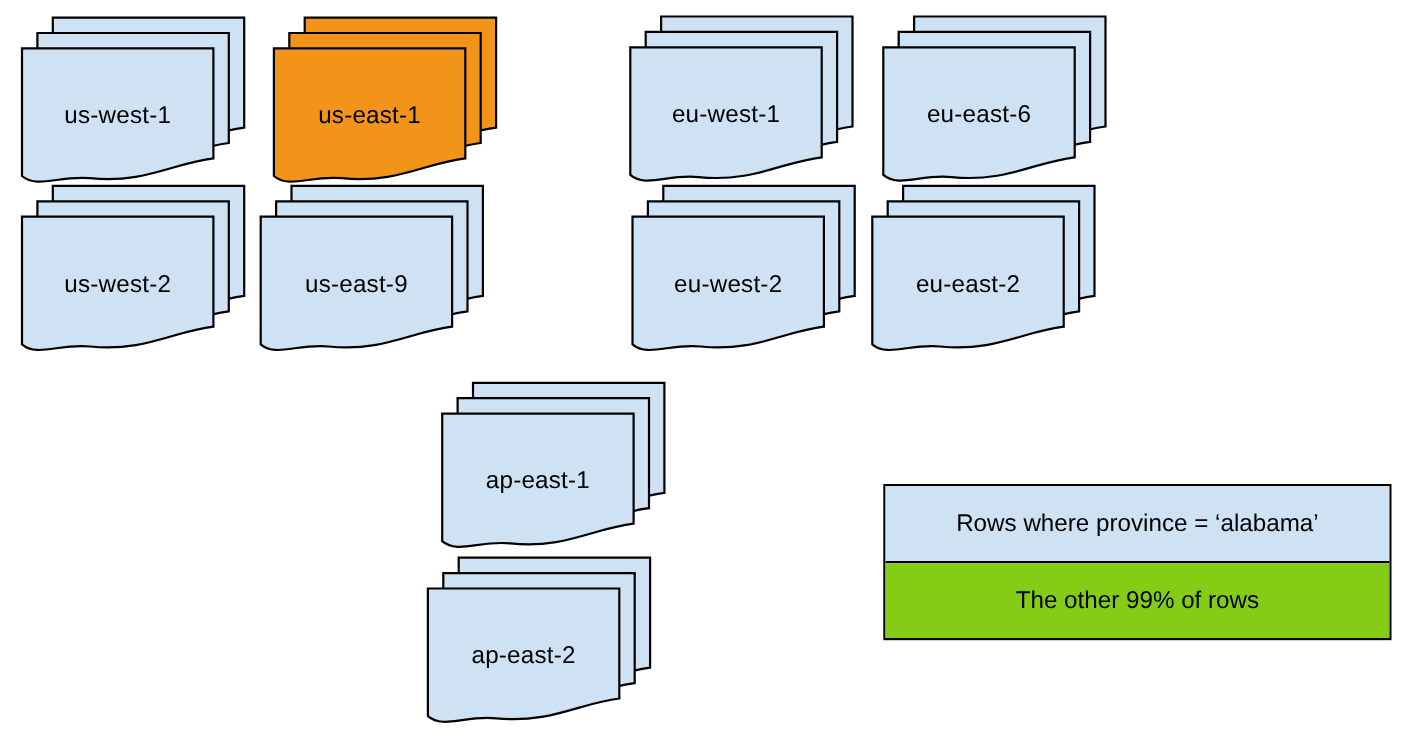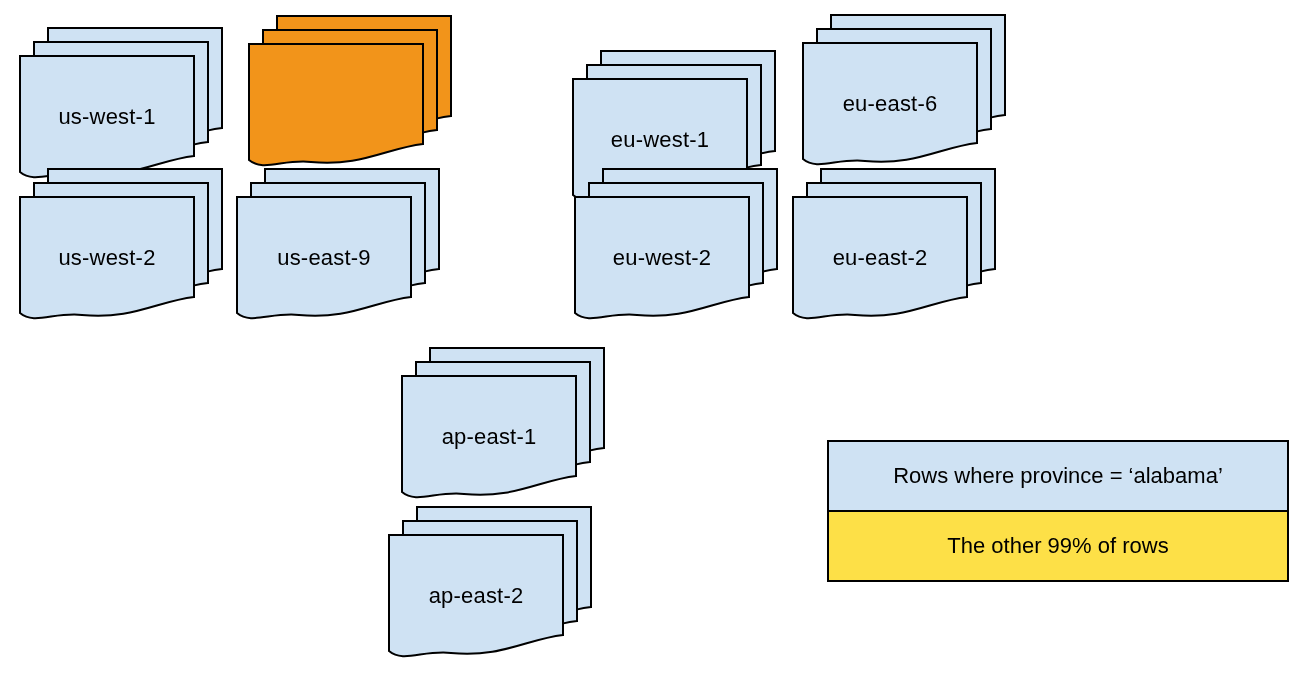--- a/index.html
+++ b/index.html
@@ -42,21 +42,20 @@
     font-size: 22px;
     color: #000000;
     letter-spacing: 0.2px;
   }
   .legend {
     position: absolute;
     border: 2px solid #000000;
     display: flex;
     flex-direction: column;
     box-sizing: border-box;
-    margin-left: 24px;
   }
   .legend-item {
     flex: 1;
     display: flex;
     align-items: center;
     justify-content: center;
     font-size: 22px;
     color: #000000;
   }
   .legend-item.first {
@@ -65,41 +64,42 @@
 </style>
 </head>
 <body>
 
 <div id="canvas">
 
   <div class="legend" id="legend" style="left: 803px; top: 440px; width: 462px; height: 142px;">
     <div class="legend-item first" style="background: rgb(207, 226, 243);">
       <span>Rows where province = ‘alabama’</span>
     </div>
-    <div class="legend-item" style="background: #fde047;">
+    <div class="legend-item" style="background: #84cc16;">
       <span>The other 99% of rows</span>
     </div>
   </div>
 
-<div class="stack" style="left: 19px; top: 15px; margin-top: 12px;">
+<div class="stack" style="left: 19px; top: 15px;">
     <svg width="206" height="158" viewBox="0 0 206 158">
       <path class="doc-shape back2" transform="translate(29,1)" d="M0 0 H174 V100 C138 104 112 123 62 118 C34 115 14 128 0 116 Z" fill="#cfe2f3"></path>
       <path class="doc-shape back1" transform="translate(15,15)" d="M0 0 H174 V100 C138 104 112 123 62 118 C34 115 14 128 0 116 Z" fill="#cfe2f3"></path>
       <path class="doc-shape front" transform="translate(1,29)" d="M0 0 H174 V100 C138 104 112 123 62 118 C34 115 14 128 0 116 Z" fill="#cfe2f3"></path>
     </svg>
     <div class="stack-label">us-west-1</div>
   </div>
     <div class="stack" style="left: 248px; top: 15px;">
     <svg width="206" height="158" viewBox="0 0 206 158">
       <path class="doc-shape back2" transform="translate(29,1)" d="M0 0 H174 V100 C138 104 112 123 62 118 C34 115 14 128 0 116 Z" fill="#f2941a"></path>
       <path class="doc-shape back1" transform="translate(15,15)" d="M0 0 H174 V100 C138 104 112 123 62 118 C34 115 14 128 0 116 Z" fill="#f2941a"></path>
       <path class="doc-shape front" transform="translate(1,29)" d="M0 0 H174 V100 C138 104 112 123 62 118 C34 115 14 128 0 116 Z" fill="#f2941a"></path>
     </svg>
+    <div class="stack-label">us-east-1</div>
   </div>
-    <div class="stack" style="left: 572px; top: 14px; margin-top: 36px;">
+    <div class="stack" style="left: 572px; top: 14px;">
     <svg width="206" height="158" viewBox="0 0 206 158">
       <path class="doc-shape back2" transform="translate(29,1)" d="M0 0 H174 V100 C138 104 112 123 62 118 C34 115 14 128 0 116 Z" fill="#cfe2f3"></path>
       <path class="doc-shape back1" transform="translate(15,15)" d="M0 0 H174 V100 C138 104 112 123 62 118 C34 115 14 128 0 116 Z" fill="#cfe2f3"></path>
       <path class="doc-shape front" transform="translate(1,29)" d="M0 0 H174 V100 C138 104 112 123 62 118 C34 115 14 128 0 116 Z" fill="#cfe2f3"></path>
     </svg>
     <div class="stack-label">eu-west-1</div>
   </div>
     <div class="stack" style="left: 802px; top: 14px;">
     <svg width="206" height="158" viewBox="0 0 206 158">
       <path class="doc-shape back2" transform="translate(29,1)" d="M0 0 H174 V100 C138 104 112 123 62 118 C34 115 14 128 0 116 Z" fill="#cfe2f3"></path>

